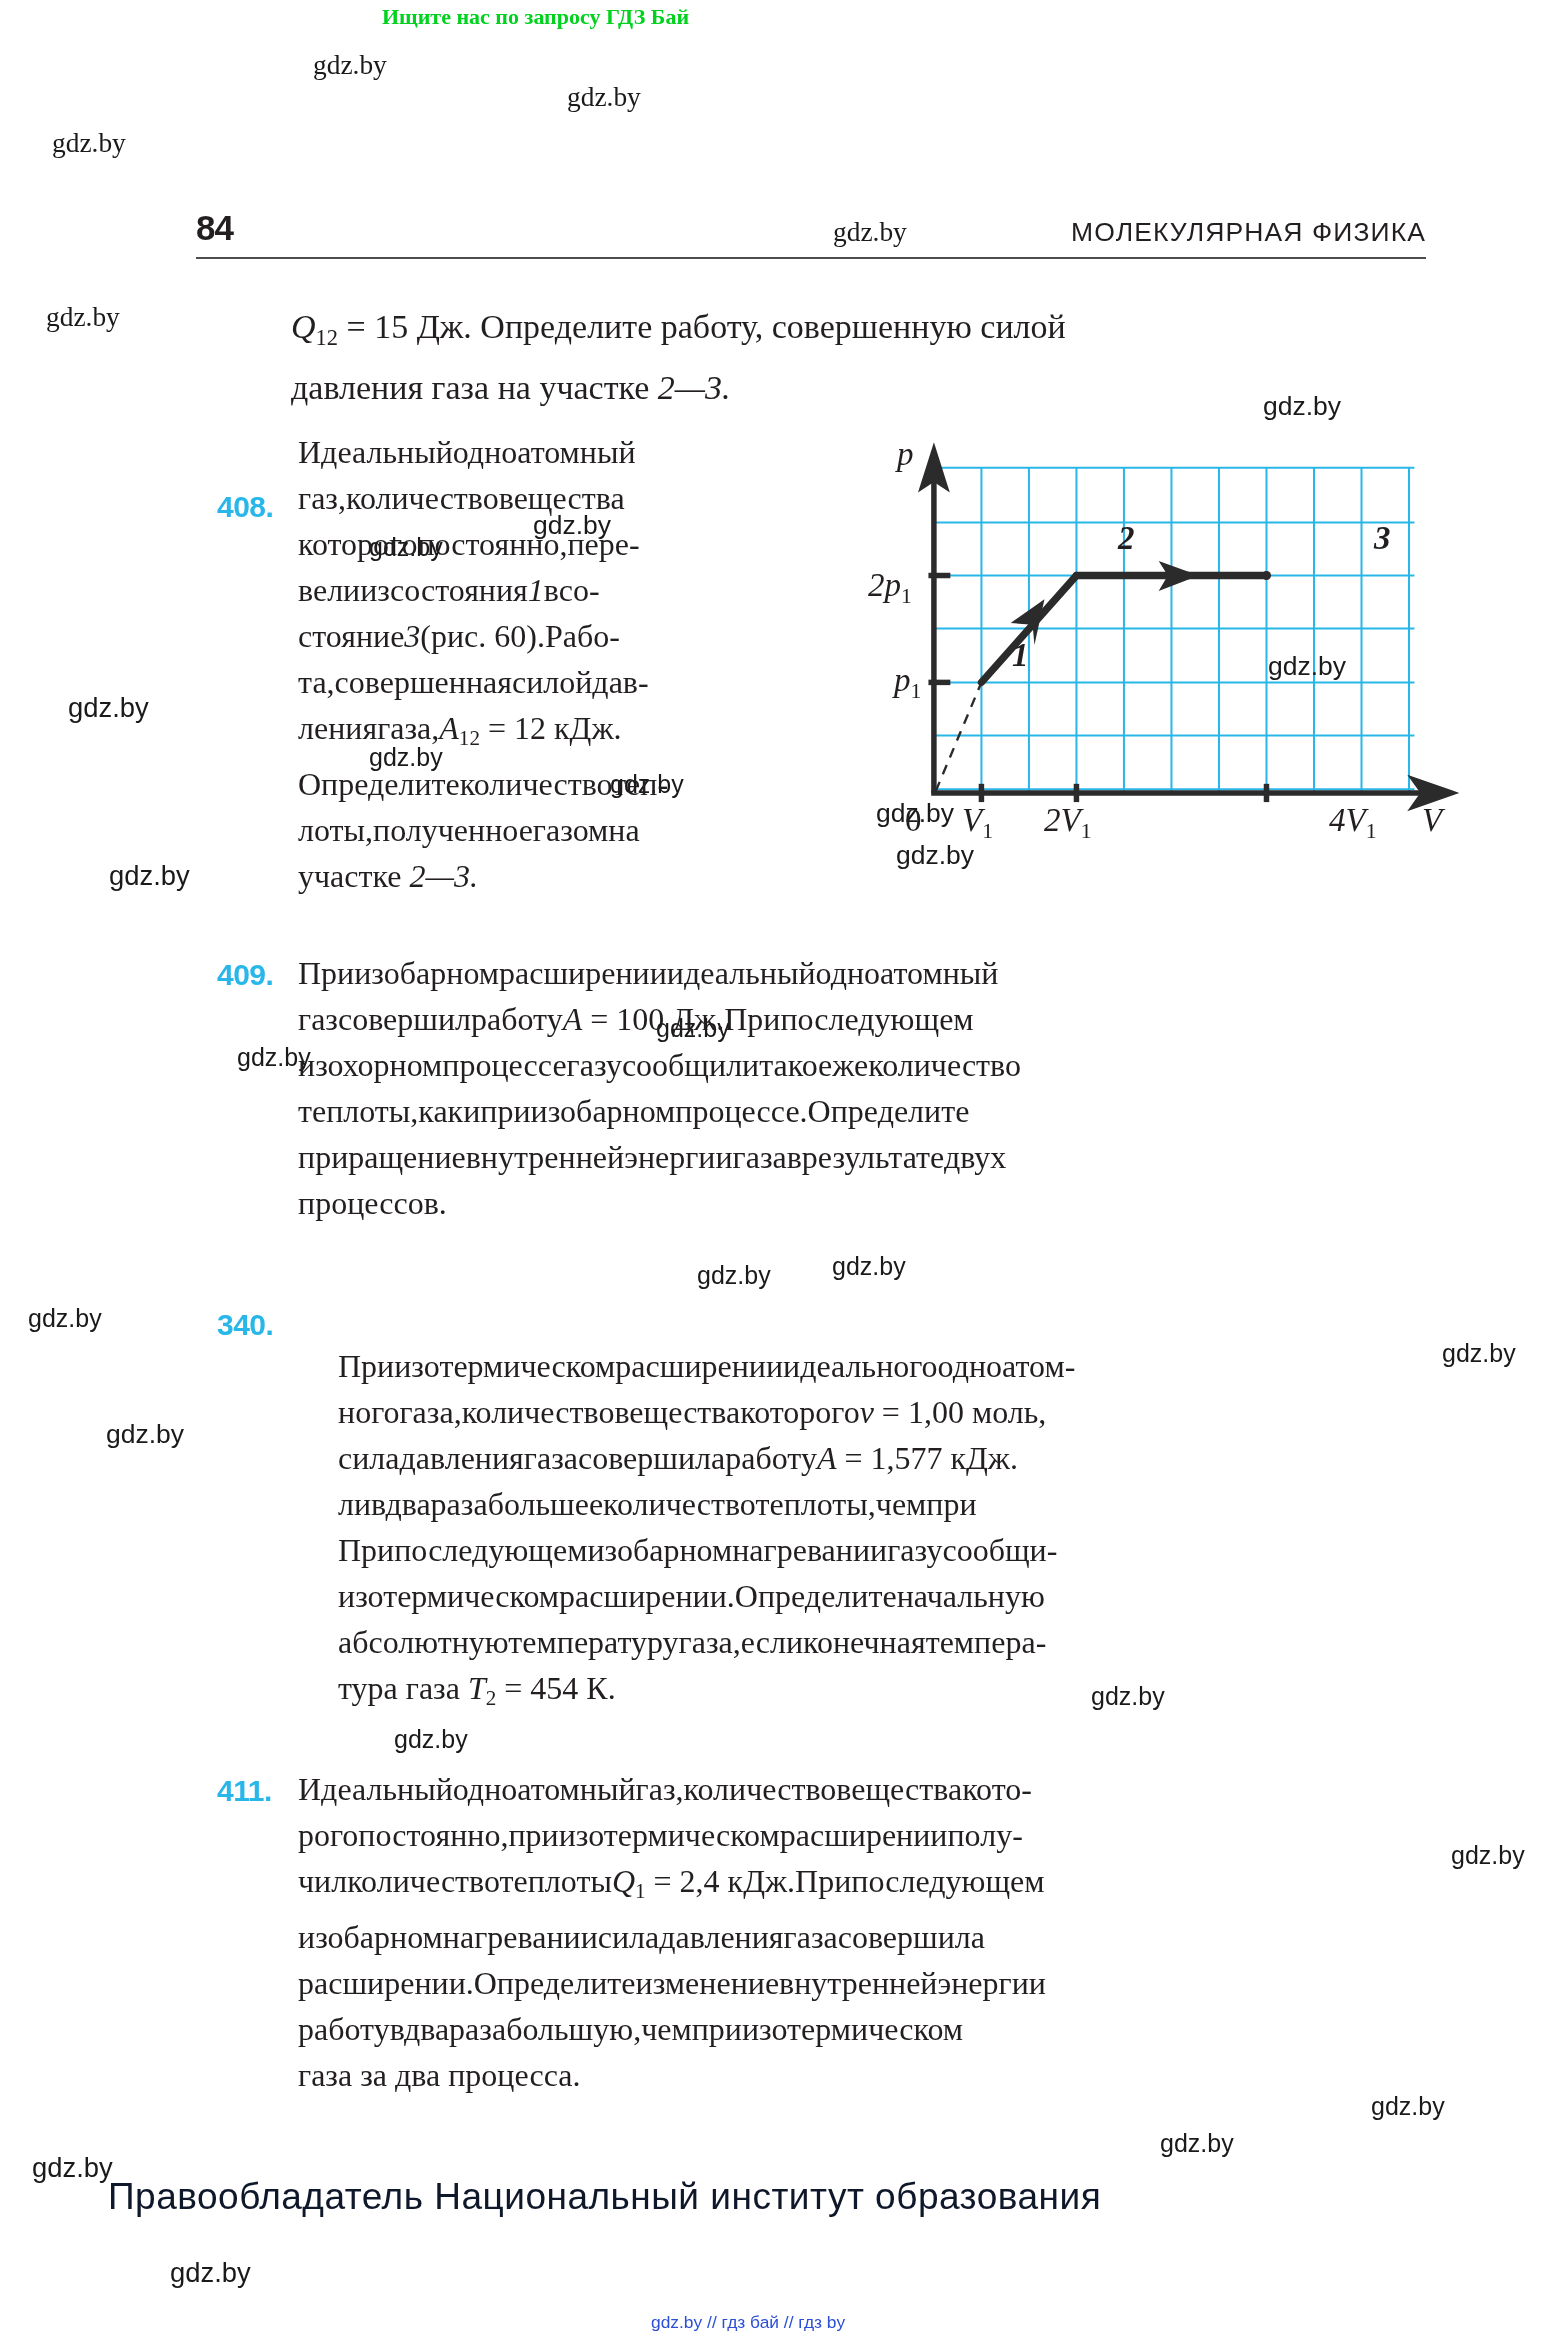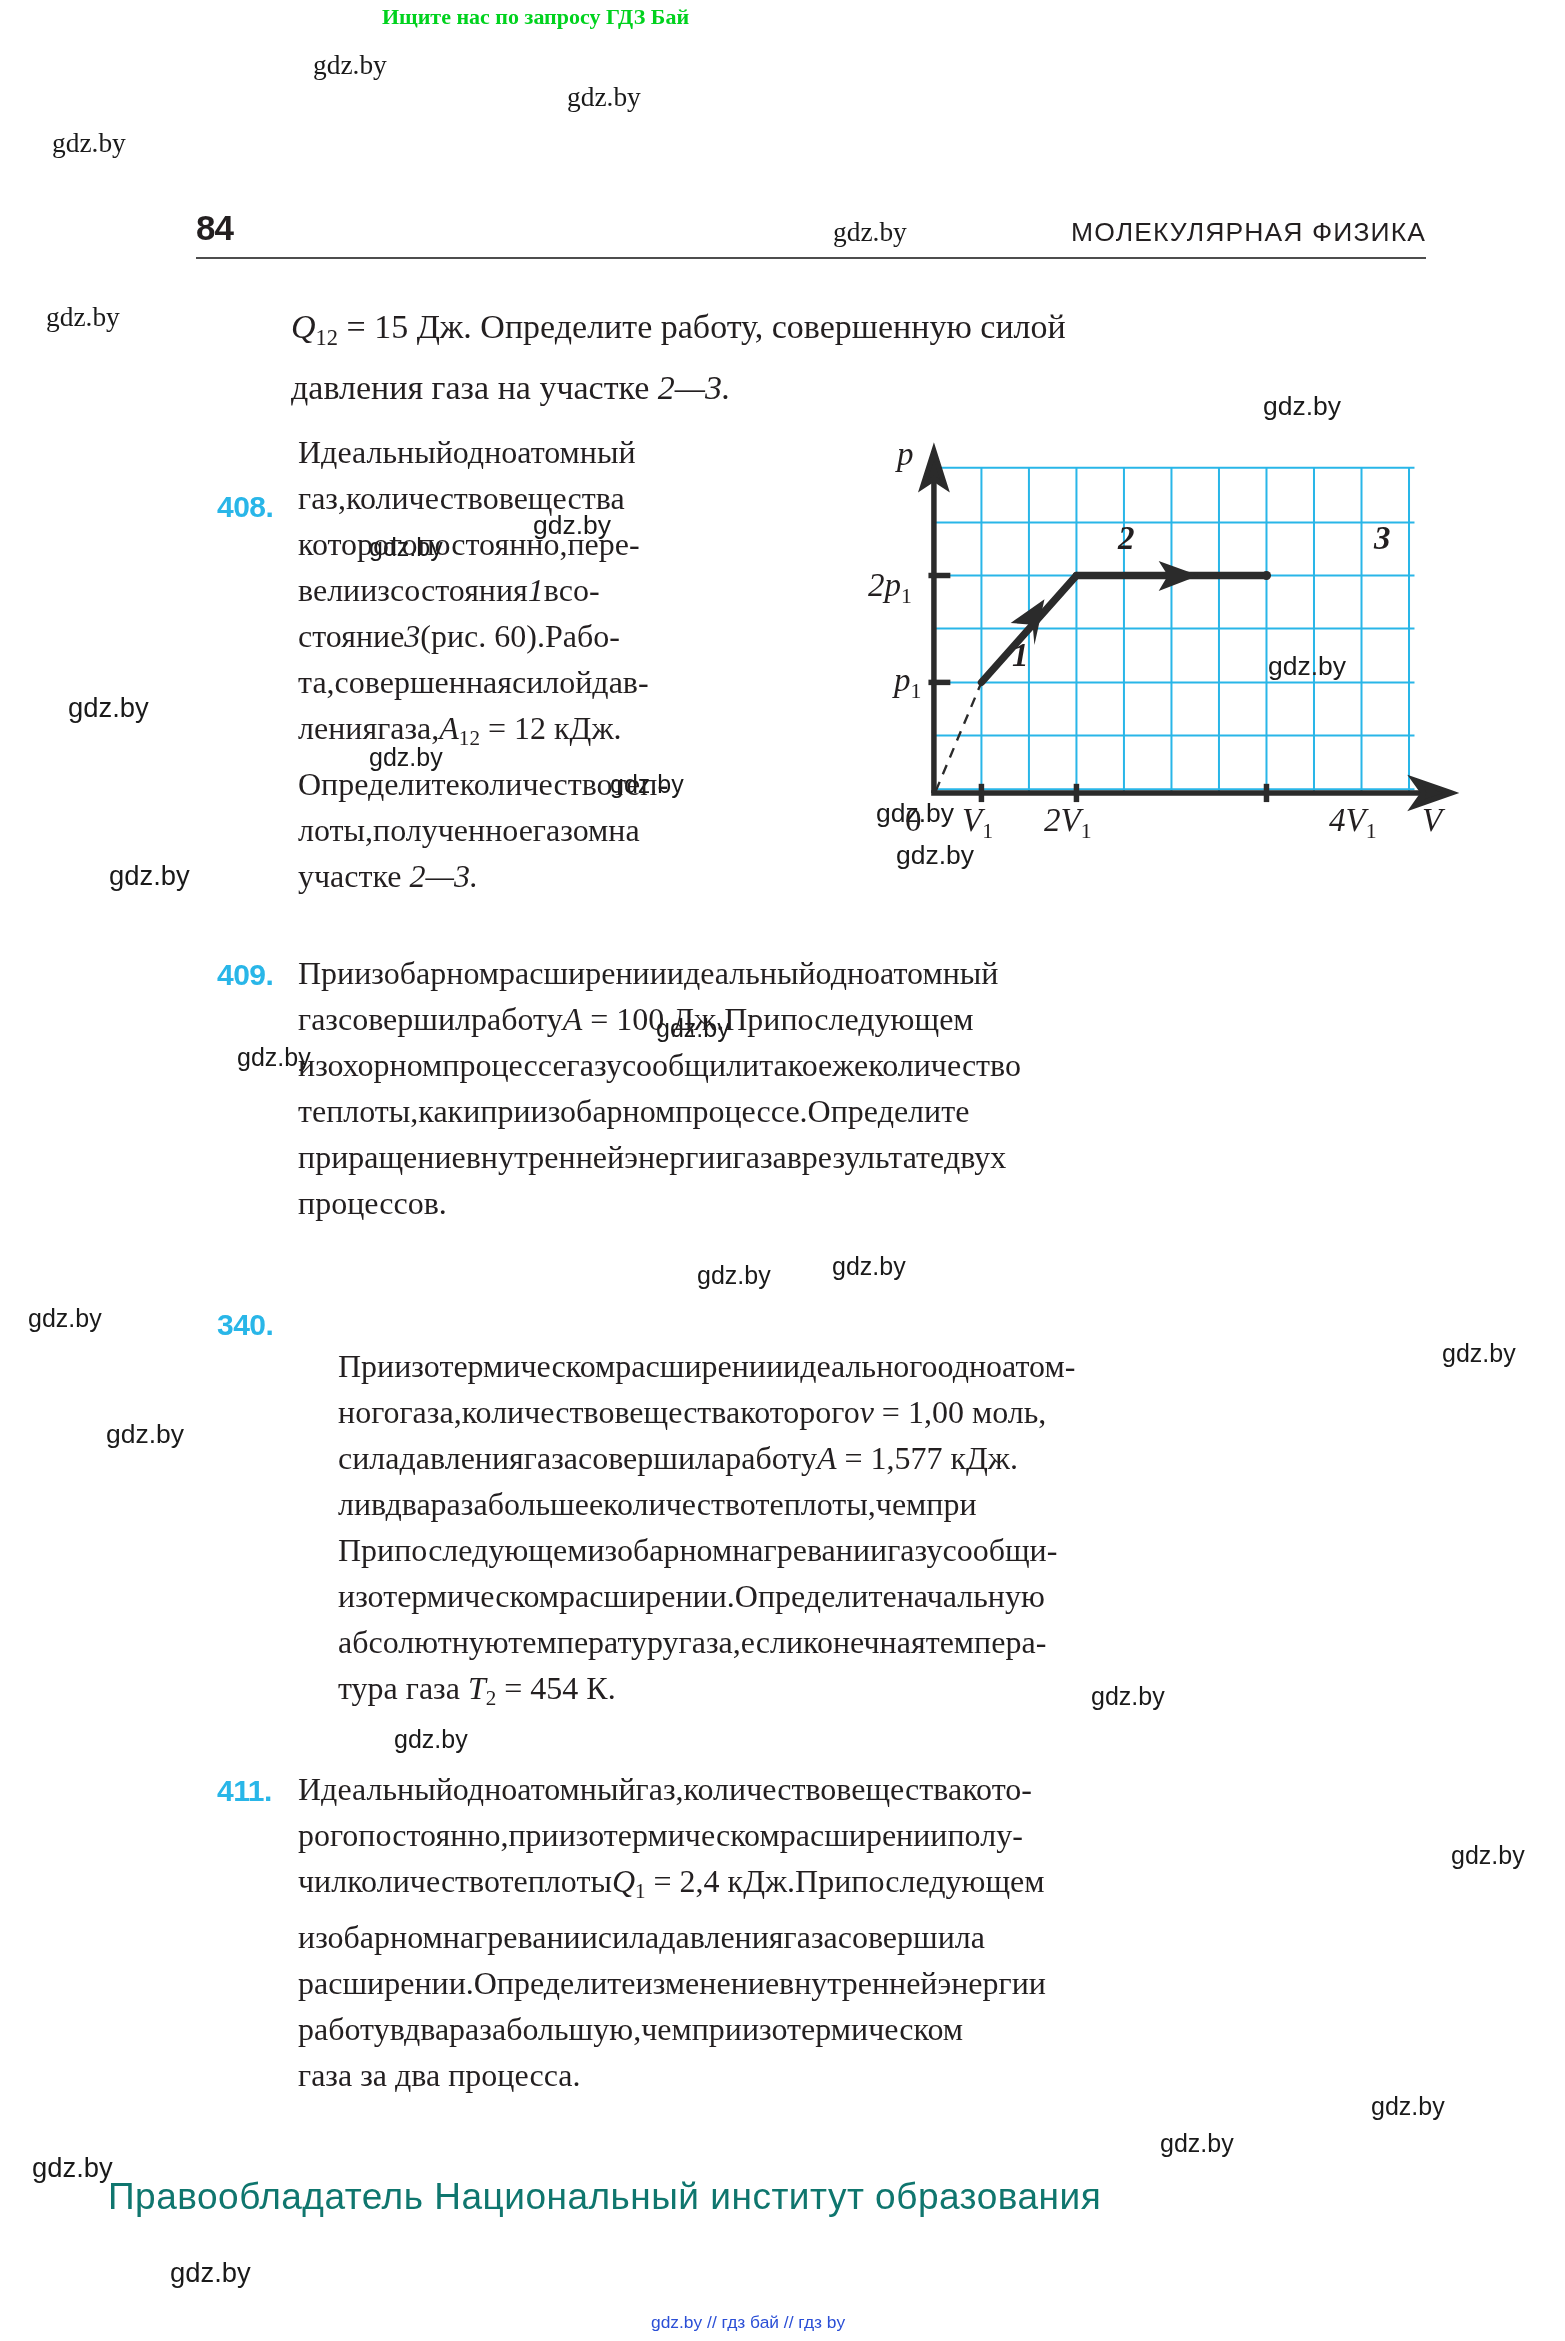--- a/index.html
+++ b/index.html
@@ -30,21 +30,21 @@
   }
   .wm-green {
     position: absolute;
     color: #00d21e;
     font-family: "Liberation Serif", serif;
     font-weight: 700;
     white-space: nowrap;
   }
   .wm-pink {
     position: absolute;
-    color: #0f766e;
+    color: #0f172a;
     font-family: "Liberation Sans", sans-serif;
     white-space: nowrap;
     letter-spacing: 0.5px;
     text-align: center;
   }
   .wm-blue {
     position: absolute;
     color: #2b4fd6;
     font-family: "Liberation Sans", sans-serif;
     white-space: nowrap;

